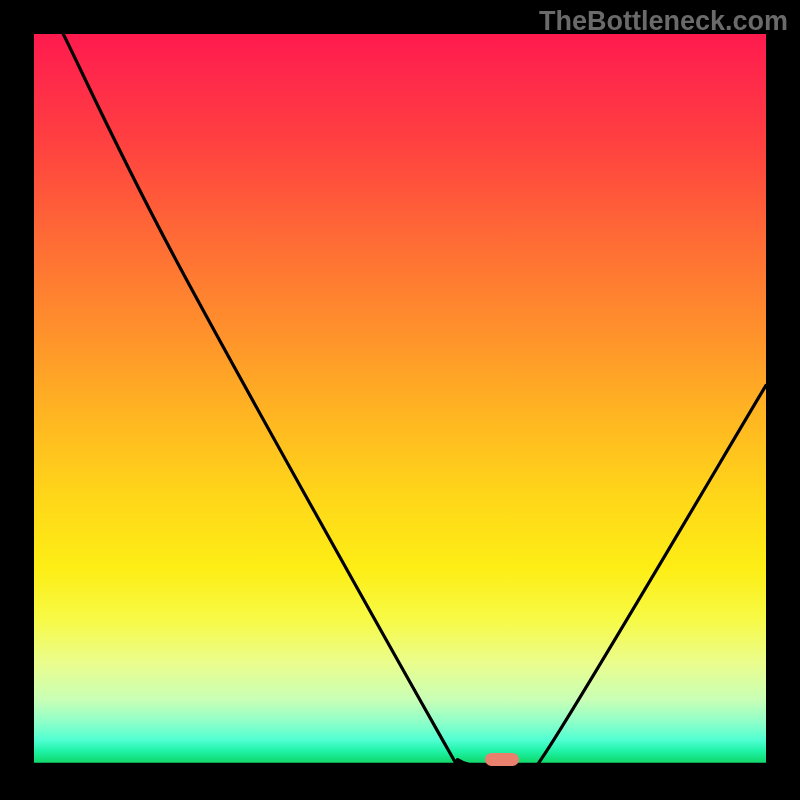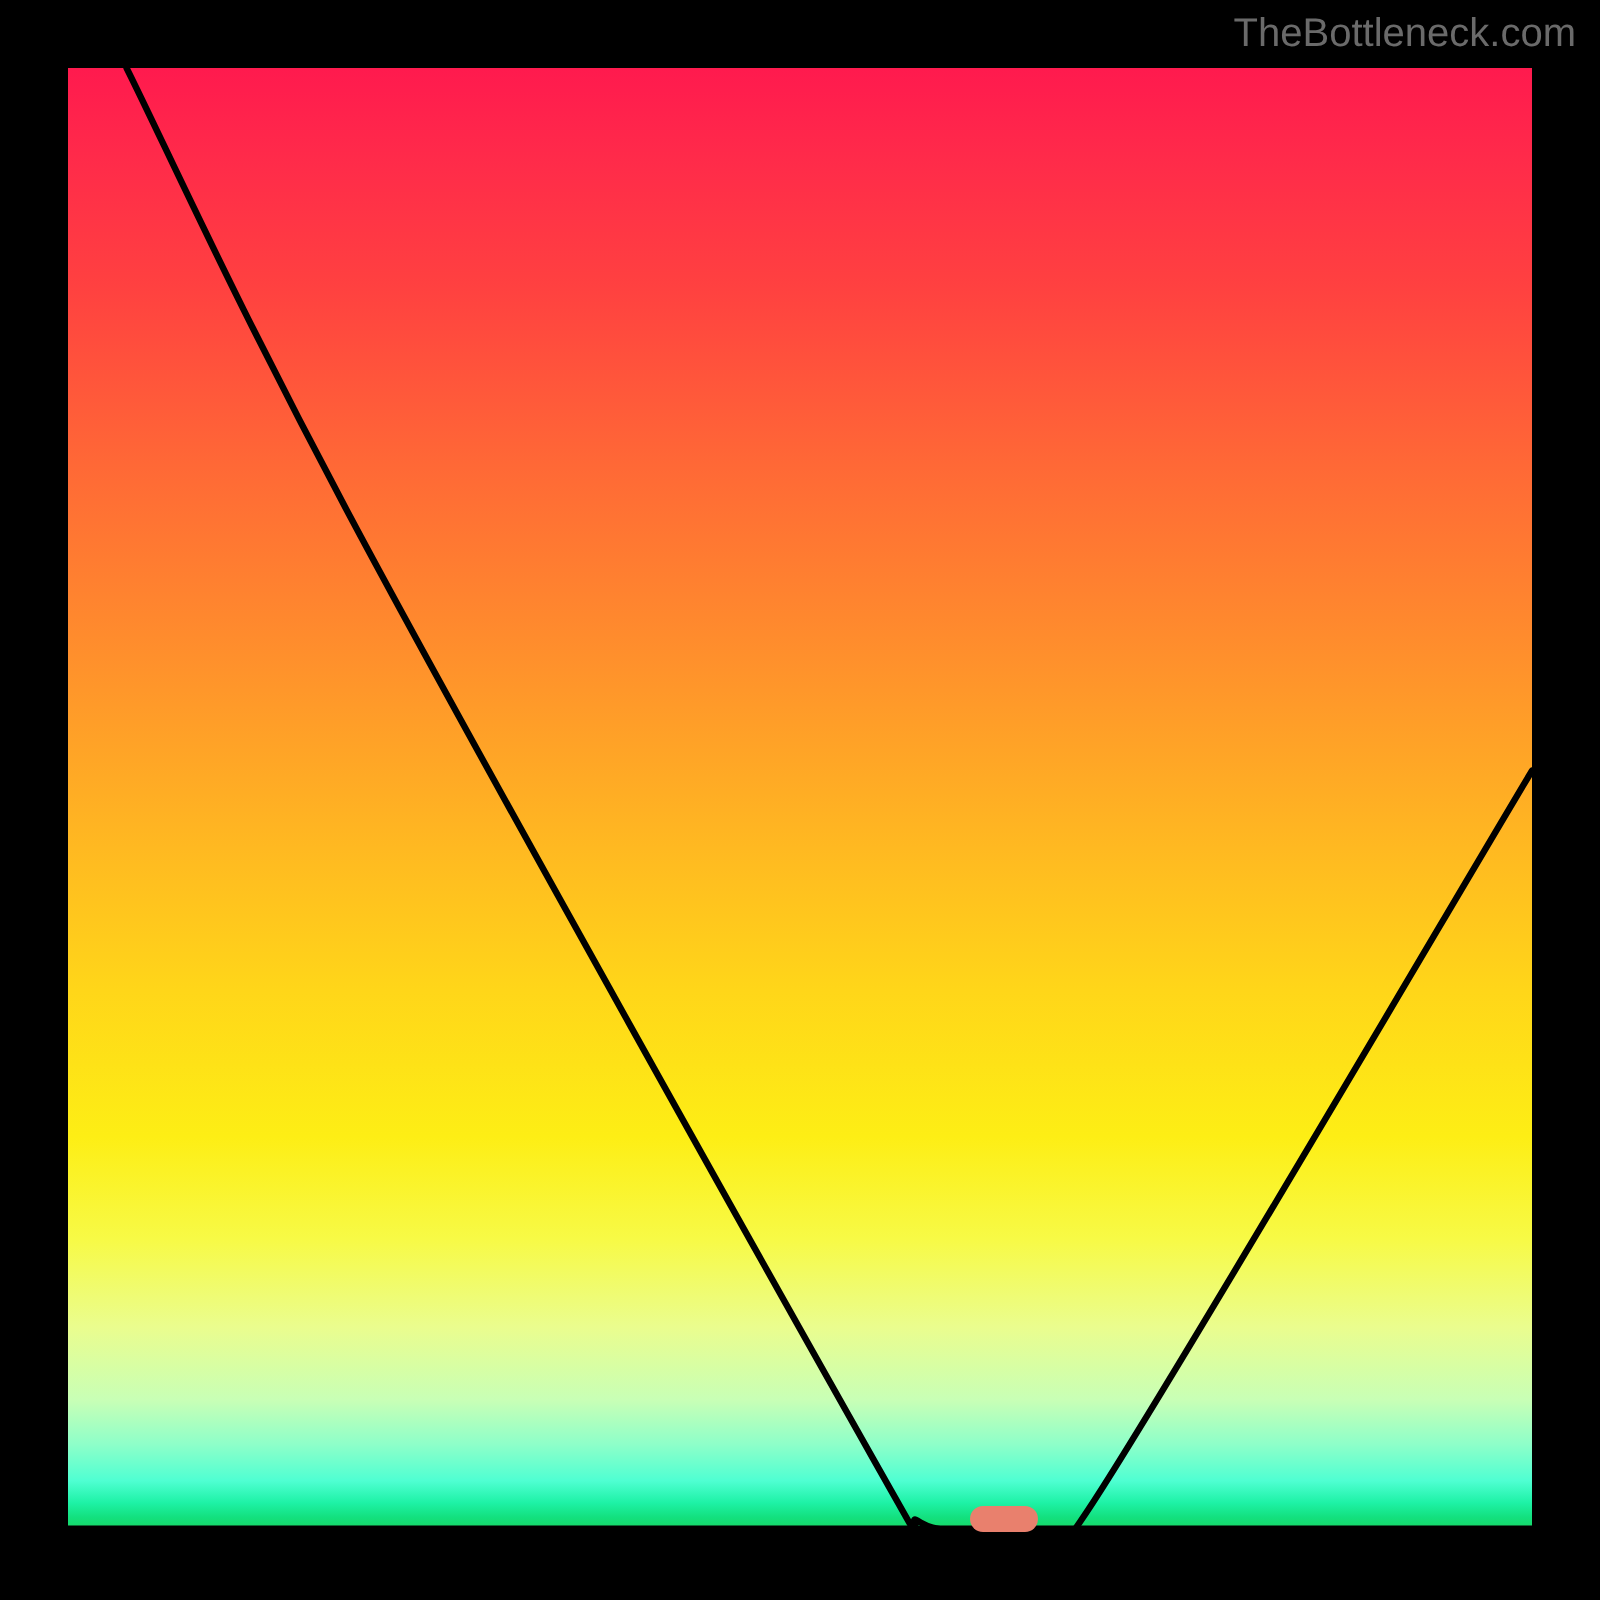--- a/index.html
+++ b/index.html
@@ -9,22 +9,22 @@
     height: 800px;
     background: #000;
     position: relative;
     font-family: Arial, sans-serif;
   }
   .watermark {
     position: absolute;
     top: 6px;
     right: 12px;
     color: #6a6a6a;
-    font-size: 20px;
-    font-weight: 400;
+    font-size: 27px;
+    font-weight: 700;
     z-index: 10;
   }
   .plot-area {
     position: absolute;
     left: 34px;
     top: 34px;
     width: 732px;
     height: 732px;
     overflow: hidden;
   }

